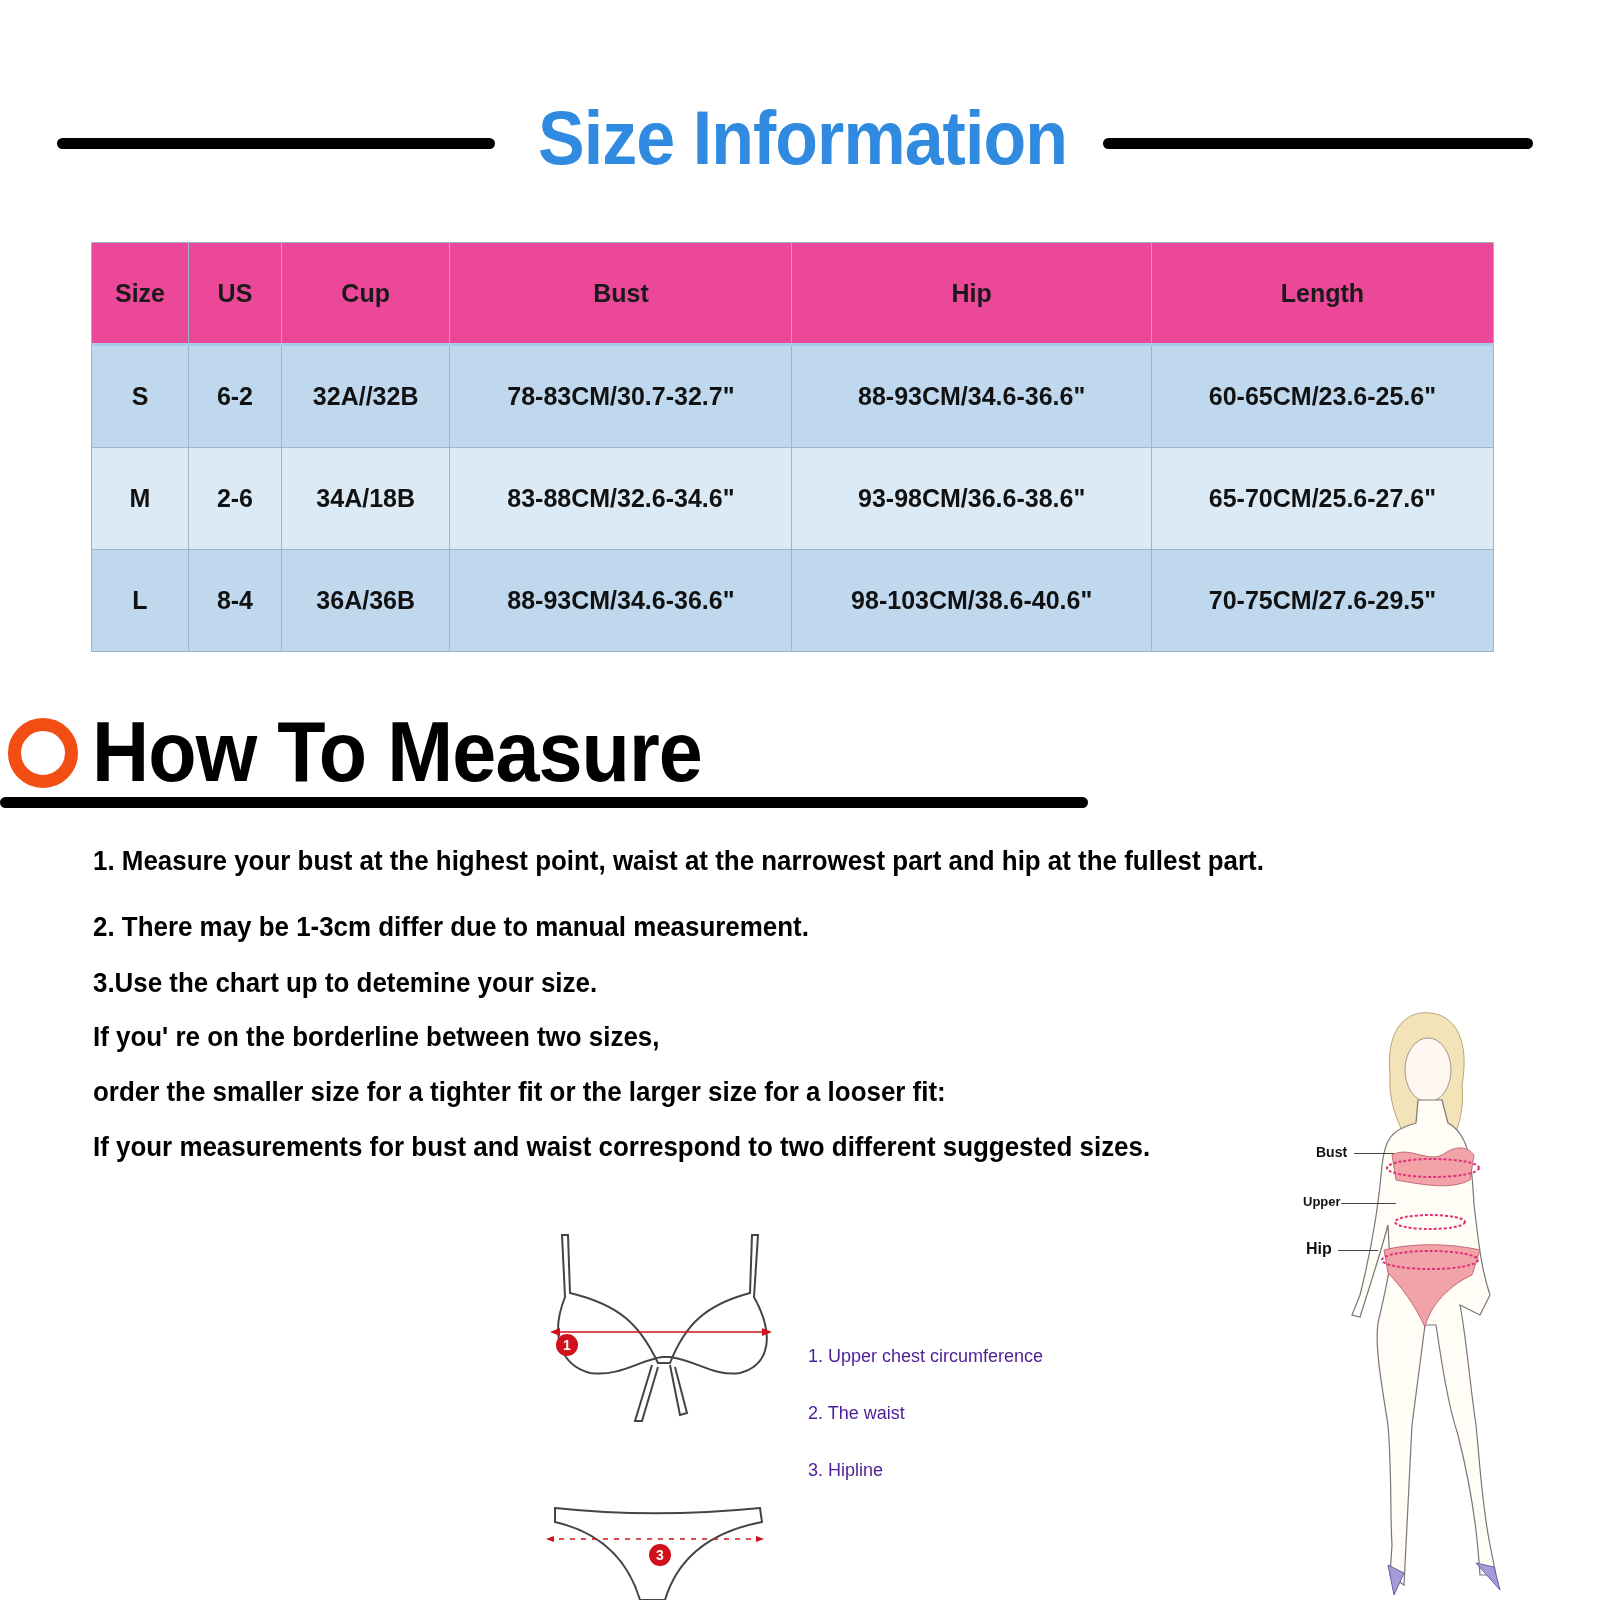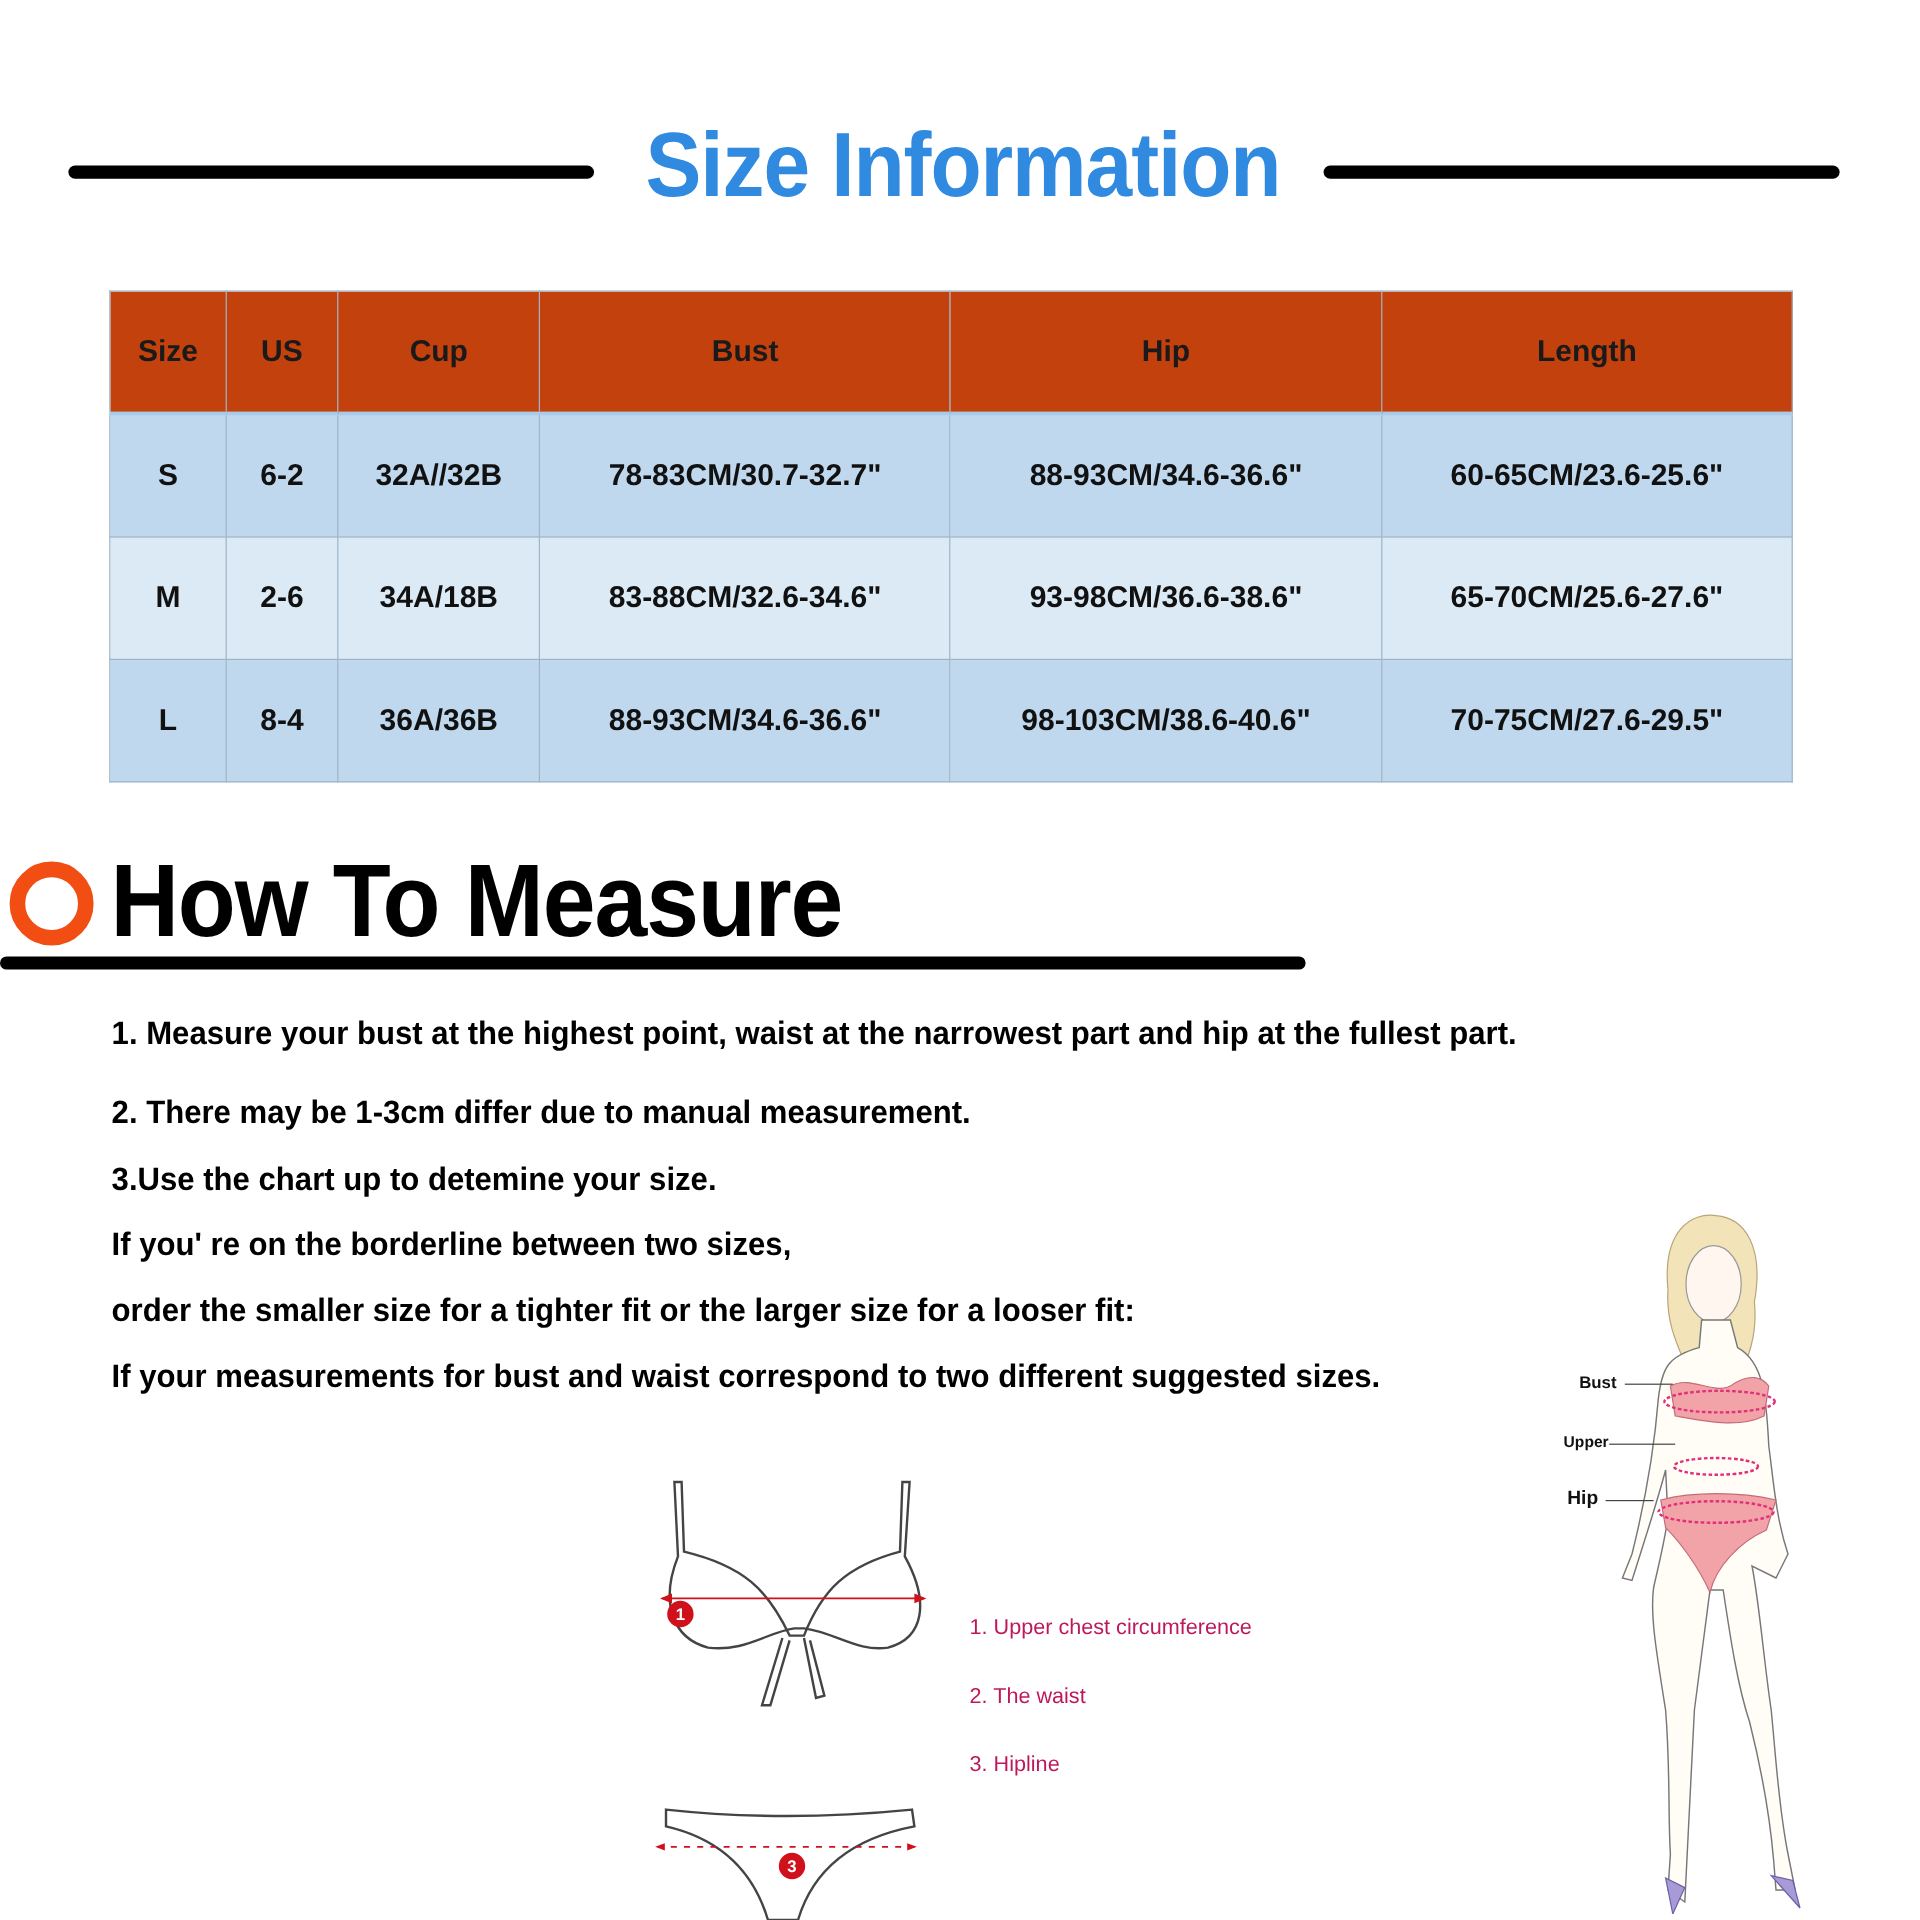--- a/index.html
+++ b/index.html
@@ -8,38 +8,38 @@
   
   .title-wrap { position:absolute; left:0; top:90px; width:1428px; height:100px; }
   .title-line { position:absolute; height:11px; background:#000; border-radius:6px; top:48px; }
   .title-line.left { left:57px; width:438px; }
   .title-line.right { left:1103px; width:430px; }
   .title-text { position:absolute; left:510px; top:0; width:585px; text-align:center; font-family:"Liberation Sans", sans-serif; font-weight:bold; font-size:76px; color:#2f8ae0; letter-spacing:-1px; transform:scaleX(0.92); transform-origin:center; line-height:96px; }
 
   
   .size-table { position:absolute; left:91px; top:242px; width:1403px; border-collapse:collapse; font-family:"Liberation Sans", sans-serif; font-weight:bold; font-size:25px; }
   .size-table th, .size-table td { border:1px solid #9fb4c6; text-align:center; padding:0; }
-  .size-table th { background:#c2410c; height:100px; color:#1a1a1a; font-size:25px; }
+  .size-table th { background:#ec4899; height:100px; color:#1a1a1a; font-size:25px; }
   .size-table td { height:101px; color:#111; }
   .size-table tr.r0 td { background:#c0d8ee; }
   .size-table tr.r1 td { background:#dbeaf5; }
   .size-table tr.r2 td { background:#c0d8ee; }
   .size-table tr.r0 td { border-top:3px solid #a9cbe9; }
 
   
   .htm-wrap { position:absolute; left:0; top:712px; width:1100px; height:110px; }
   .htm-ring { position:absolute; left:8px; top:6px; width:44px; height:44px; border-radius:50%; border:13px solid #f24d12; background:#fff; }
   .htm-title { position:absolute; left:92px; top:-6px; font-family:"Liberation Sans", sans-serif; font-weight:bold; font-size:86px; line-height:90px; transform:scaleX(0.92); transform-origin:left; letter-spacing:-1px; }
   .htm-line { position:absolute; left:0; top:85px; width:1088px; height:11px; background:#000; border-radius:6px; }
 
   .instr { position:absolute; left:93px; font-family:"Liberation Sans", sans-serif; font-weight:bold; font-size:27px; transform:scaleX(0.96); transform-origin:left; white-space:nowrap; }
 
   
   .diagram-svg { position:absolute; }
-  .legend-item { position:absolute; left:808px; font-family:"Liberation Sans", sans-serif; font-size:18px; color:#be185d; }
+  .legend-item { position:absolute; left:808px; font-family:"Liberation Sans", sans-serif; font-size:18px; color:#4c1d95; }
 
   .body-label { position:absolute; font-family:"Liberation Sans", sans-serif; font-weight:bold; font-size:14px; color:#111; }
 </style>
 </head>
 <body>
 
 <div class="title-wrap">
   <div class="title-line left"></div>
   <div class="title-text">Size Information</div>
   <div class="title-line right"></div>

